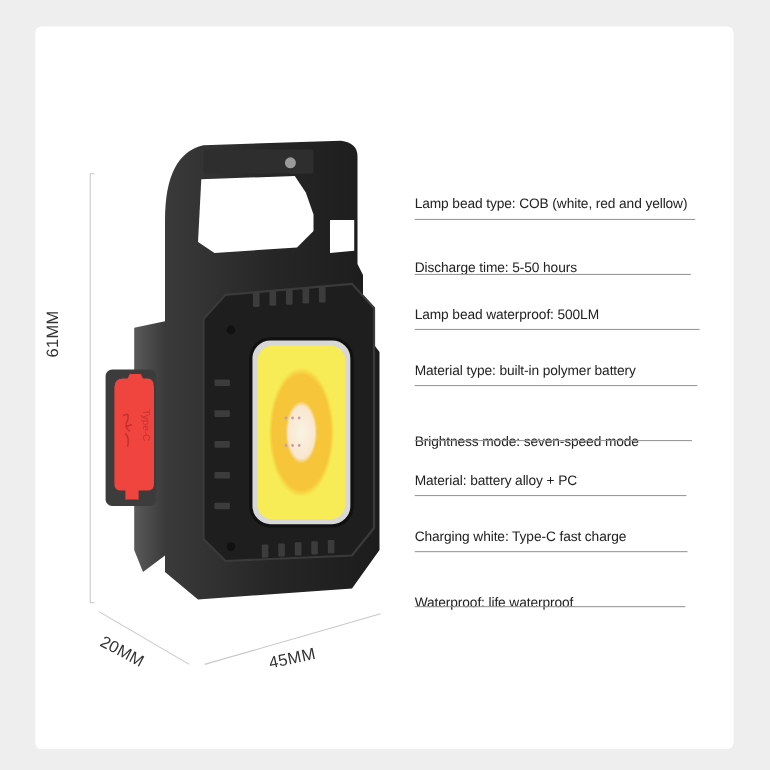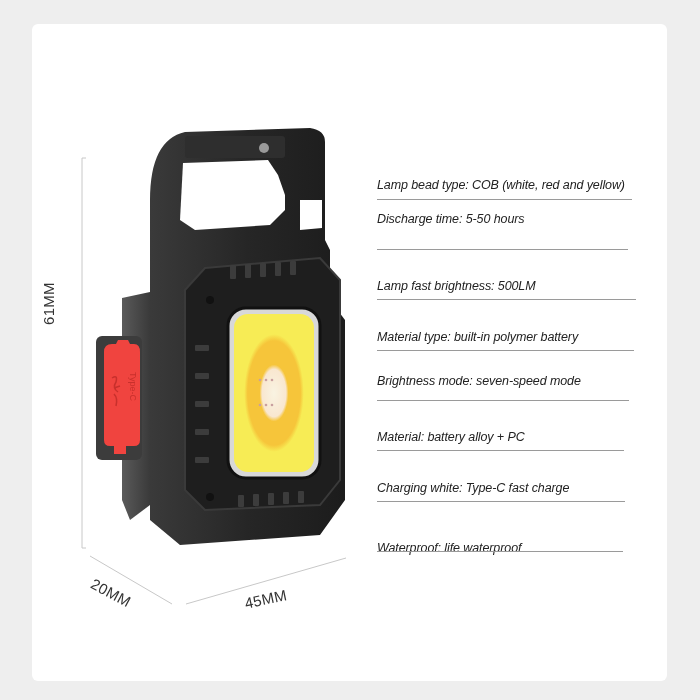--- a/index.html
+++ b/index.html
@@ -26,21 +26,20 @@
       left: 377px; top: 178px;
       width: 270px;
     }
     .spec-row {
       position: absolute;
       left: 0;
       font-size: 12.5px;
       color: #222222;
       letter-spacing: -0.1px;
       white-space: nowrap;
-      font-style: italic;
     }
     .spec-line {
       position: absolute;
       left: 0;
       height: 1px;
       background: #9a9a9a;
     }
     .dim-label {
       position: absolute;
       font-size: 15px;
@@ -158,30 +157,30 @@
 </svg>
 
 <div class="dim-label dim-61">61MM</div>
 <div class="dim-label dim-20">20MM</div>
 <div class="dim-label dim-45">45MM</div>
 
 <div class="spec-list">
   <div class="spec-row" style="top:0px">Lamp bead type: COB (white, red and yellow)</div>
   <div class="spec-line" style="top:21px;width:255px"></div>
 
-  <div class="spec-row" style="top:34px">Discharge time: 5-50 hours</div>
+  <div class="spec-row" style="top:58px">Discharge time: 5-50 hours</div>
   <div class="spec-line" style="top:71px;width:251px"></div>
 
-  <div class="spec-row" style="top:101px">Lamp fast brightness: 500LM</div>
+  <div class="spec-row" style="top:101px">Lamp bead waterproof: 500LM</div>
   <div class="spec-line" style="top:121px;width:259px"></div>
 
   <div class="spec-row" style="top:152px">Material type: built-in polymer battery</div>
   <div class="spec-line" style="top:172px;width:257px"></div>
 
-  <div class="spec-row" style="top:196px">Brightness mode: seven-speed mode</div>
+  <div class="spec-row" style="top:216px">Brightness mode: seven-speed mode</div>
   <div class="spec-line" style="top:222px;width:252px"></div>
 
   <div class="spec-row" style="top:252px">Material: battery alloy + PC</div>
   <div class="spec-line" style="top:272px;width:247px"></div>
 
   <div class="spec-row" style="top:303px">Charging white: Type-C fast charge</div>
   <div class="spec-line" style="top:323px;width:248px"></div>
 
   <div class="spec-row" style="top:363px">Waterproof: life waterproof</div>
   <div class="spec-line" style="top:373px;width:246px"></div>

